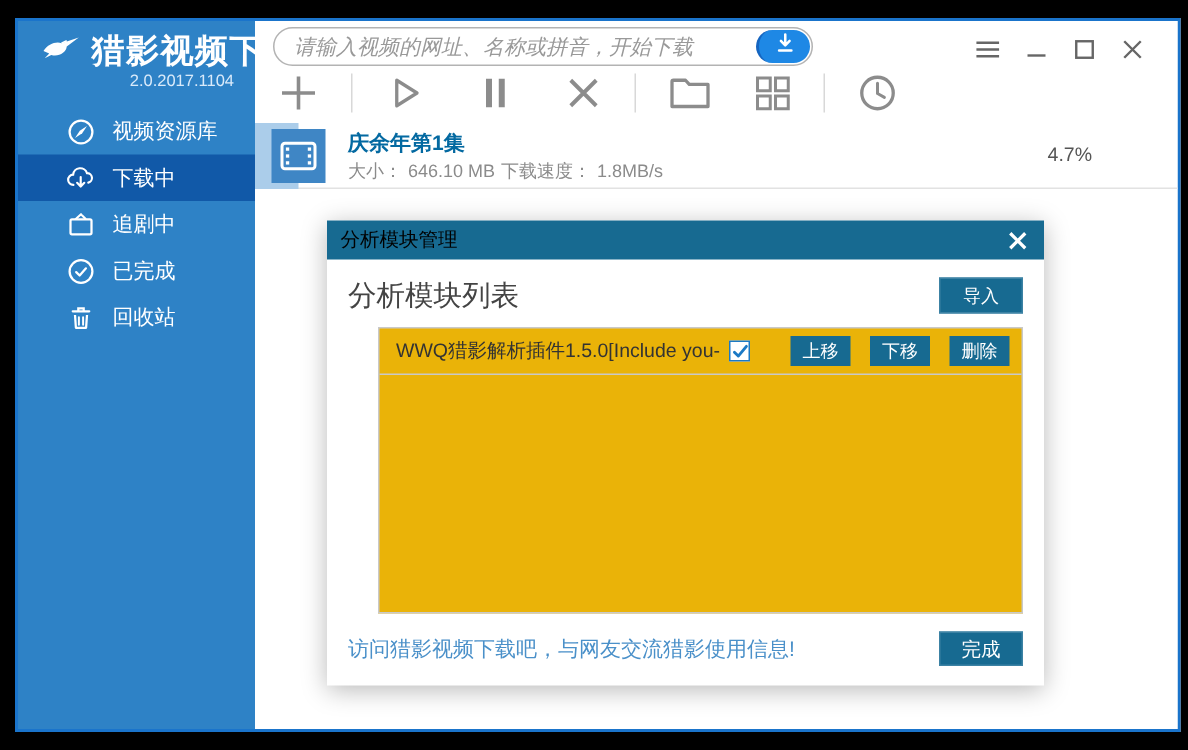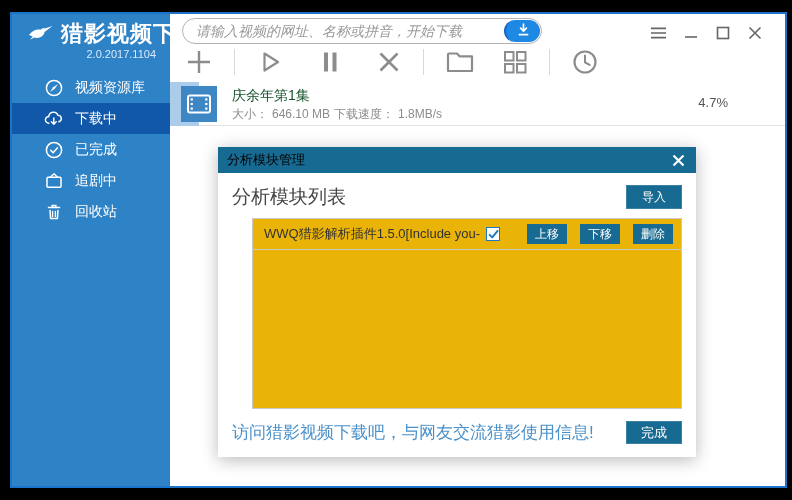--- a/index.html
+++ b/index.html
@@ -40,21 +40,21 @@
              display:flex; align-items:center; gap:21px; }
   .tb-btn { display:flex; align-items:center; justify-content:center; cursor:pointer; }
   .tb-sep { width:1px; height:26px; background:#d8d8d8; }
 
   
   .download-row { position:absolute; left:0; top:68px; right:0; height:44px;
                   border-bottom:1px solid #e2e2e2; }
   .progress-fill { position:absolute; left:0; top:0; height:44px; background:#abcdea; }
   .file-icon { position:absolute; left:11px; top:4px; width:36px; height:36px;
                background:#3f86c5; display:flex; align-items:center; justify-content:center; }
-  .file-title { position:absolute; left:62px; top:5px; font-size:14px; font-weight:normal; color:#14532d; }
+  .file-title { position:absolute; left:62px; top:5px; font-size:14px; font-weight:bold; color:#0369a1; }
   .file-meta { position:absolute; left:62px; top:24px; font-size:12px; color:#8b8b8b; }
   .file-meta span { margin-right:4px; }
   .file-percent { position:absolute; right:57px; top:13px; font-size:13px; color:#555; }
 
   
   .modal { position:absolute; left:48px; top:133px; width:478px; background:#fff;
            box-shadow:0 3px 16px rgba(0,0,0,0.28); }
   .modal-header { height:26px; background:#176a91; display:flex; align-items:center; padding:0 9px; }
   .modal-title { color:#000000; font-size:13px; }
   .modal-close { margin-left:auto; width:18px; height:18px; display:flex; align-items:center;
@@ -67,21 +67,21 @@
   .import-btn { margin-left:auto; padding:5px 15px; }
   .list-box { margin-top:8px; border:1px solid #c9c9c9; height:191px; background:#eab308;margin-left:20px; }
   .plugin-row { height:31px; display:flex; align-items:center; padding:0 8px 0 11px;
                 border-bottom:1px solid #c9c9c9; }
   .plugin-name { font-size:13px; color:#333; }
   .plugin-check { width:14px; height:14px; margin-left:6px; border:1px solid #1b79c5;
                   display:flex; align-items:center; justify-content:center; cursor:pointer; background:#fff; }
   .row-btns { margin-left:auto; display:flex; gap:13px; }
   .row-btns .btn-teal { padding:4px 8px; border:none; }
   .modal-footer { display:flex; align-items:center; margin-top:12px; }
-  .footer-link { font-size:17px; color:#4a90c9; cursor:pointer; }
+  .footer-link { font-size:14px; color:#4a90c9; cursor:pointer; }
   .done-btn { margin-left:auto; padding:4px 14px; font-size:13px; }
 </style>
 </head>
 <body>
 
 <div class="window">
 
   <div class="sidebar">
     <div class="logo-row">
       <span>
@@ -111,35 +111,35 @@
             <path d="M5.2 14.5 a3.6 3.6 0 0 1 -0.2 -7.2 A5 5 0 0 1 14.7 6.2 a3.4 3.4 0 0 1 0.9 6.7" fill="none" stroke="#fff" stroke-width="1.5" stroke-linecap="round"></path>
             <path d="M10.3 9 v6.2 M7.8 13 l2.5 2.6 2.5-2.6" fill="none" stroke="#fff" stroke-width="1.5" stroke-linecap="round" stroke-linejoin="round"></path>
           </svg>
         </span>
         <span>下载中</span>
       </div>
 
       <div class="nav-item">
         <span class="nav-icon">
           <svg width="20" height="20" viewBox="0 0 20 20">
+            <rect x="3" y="6.2" width="14" height="10" rx="1" fill="none" stroke="#fff" stroke-width="1.5"></rect>
+            <path d="M6.5 6 L10 2.8 M13 5.8 L10.8 3.6" stroke="#fff" stroke-width="1.4" fill="none" stroke-linecap="round"></path>
+          </svg>
+        </span>
+        <span>追剧中</span>
+      </div>
+
+      <div class="nav-item">
+        <span class="nav-icon">
+          <svg width="20" height="20" viewBox="0 0 20 20">
             <circle cx="10" cy="10" r="7.6" fill="none" stroke="#fff" stroke-width="1.5"></circle>
             <path d="M6.8 10.4 l2.3 2.3 4.2-4.8" fill="none" stroke="#fff" stroke-width="1.5" stroke-linecap="round" stroke-linejoin="round"></path>
           </svg>
         </span>
         <span>已完成</span>
-      </div>
-
-      <div class="nav-item">
-        <span class="nav-icon">
-          <svg width="20" height="20" viewBox="0 0 20 20">
-            <rect x="3" y="6.2" width="14" height="10" rx="1" fill="none" stroke="#fff" stroke-width="1.5"></rect>
-            <path d="M6.5 6 L10 2.8 M13 5.8 L10.8 3.6" stroke="#fff" stroke-width="1.4" fill="none" stroke-linecap="round"></path>
-          </svg>
-        </span>
-        <span>追剧中</span>
       </div>
 
       <div class="nav-item">
         <span class="nav-icon">
           <svg width="20" height="20" viewBox="0 0 20 20">
             <path d="M4.5 5.5 h11 M8.2 5.3 V3.6 h3.6 v1.7" fill="none" stroke="#fff" stroke-width="1.5" stroke-linecap="round"></path>
             <path d="M6 8 l0.6 8.5 h6.8 L14 8" fill="none" stroke="#fff" stroke-width="1.5" stroke-linejoin="round"></path>
             <path d="M8.6 9.5 v5 M11.4 9.5 v5" stroke="#fff" stroke-width="1.3" stroke-linecap="round"></path>
           </svg>
         </span>

